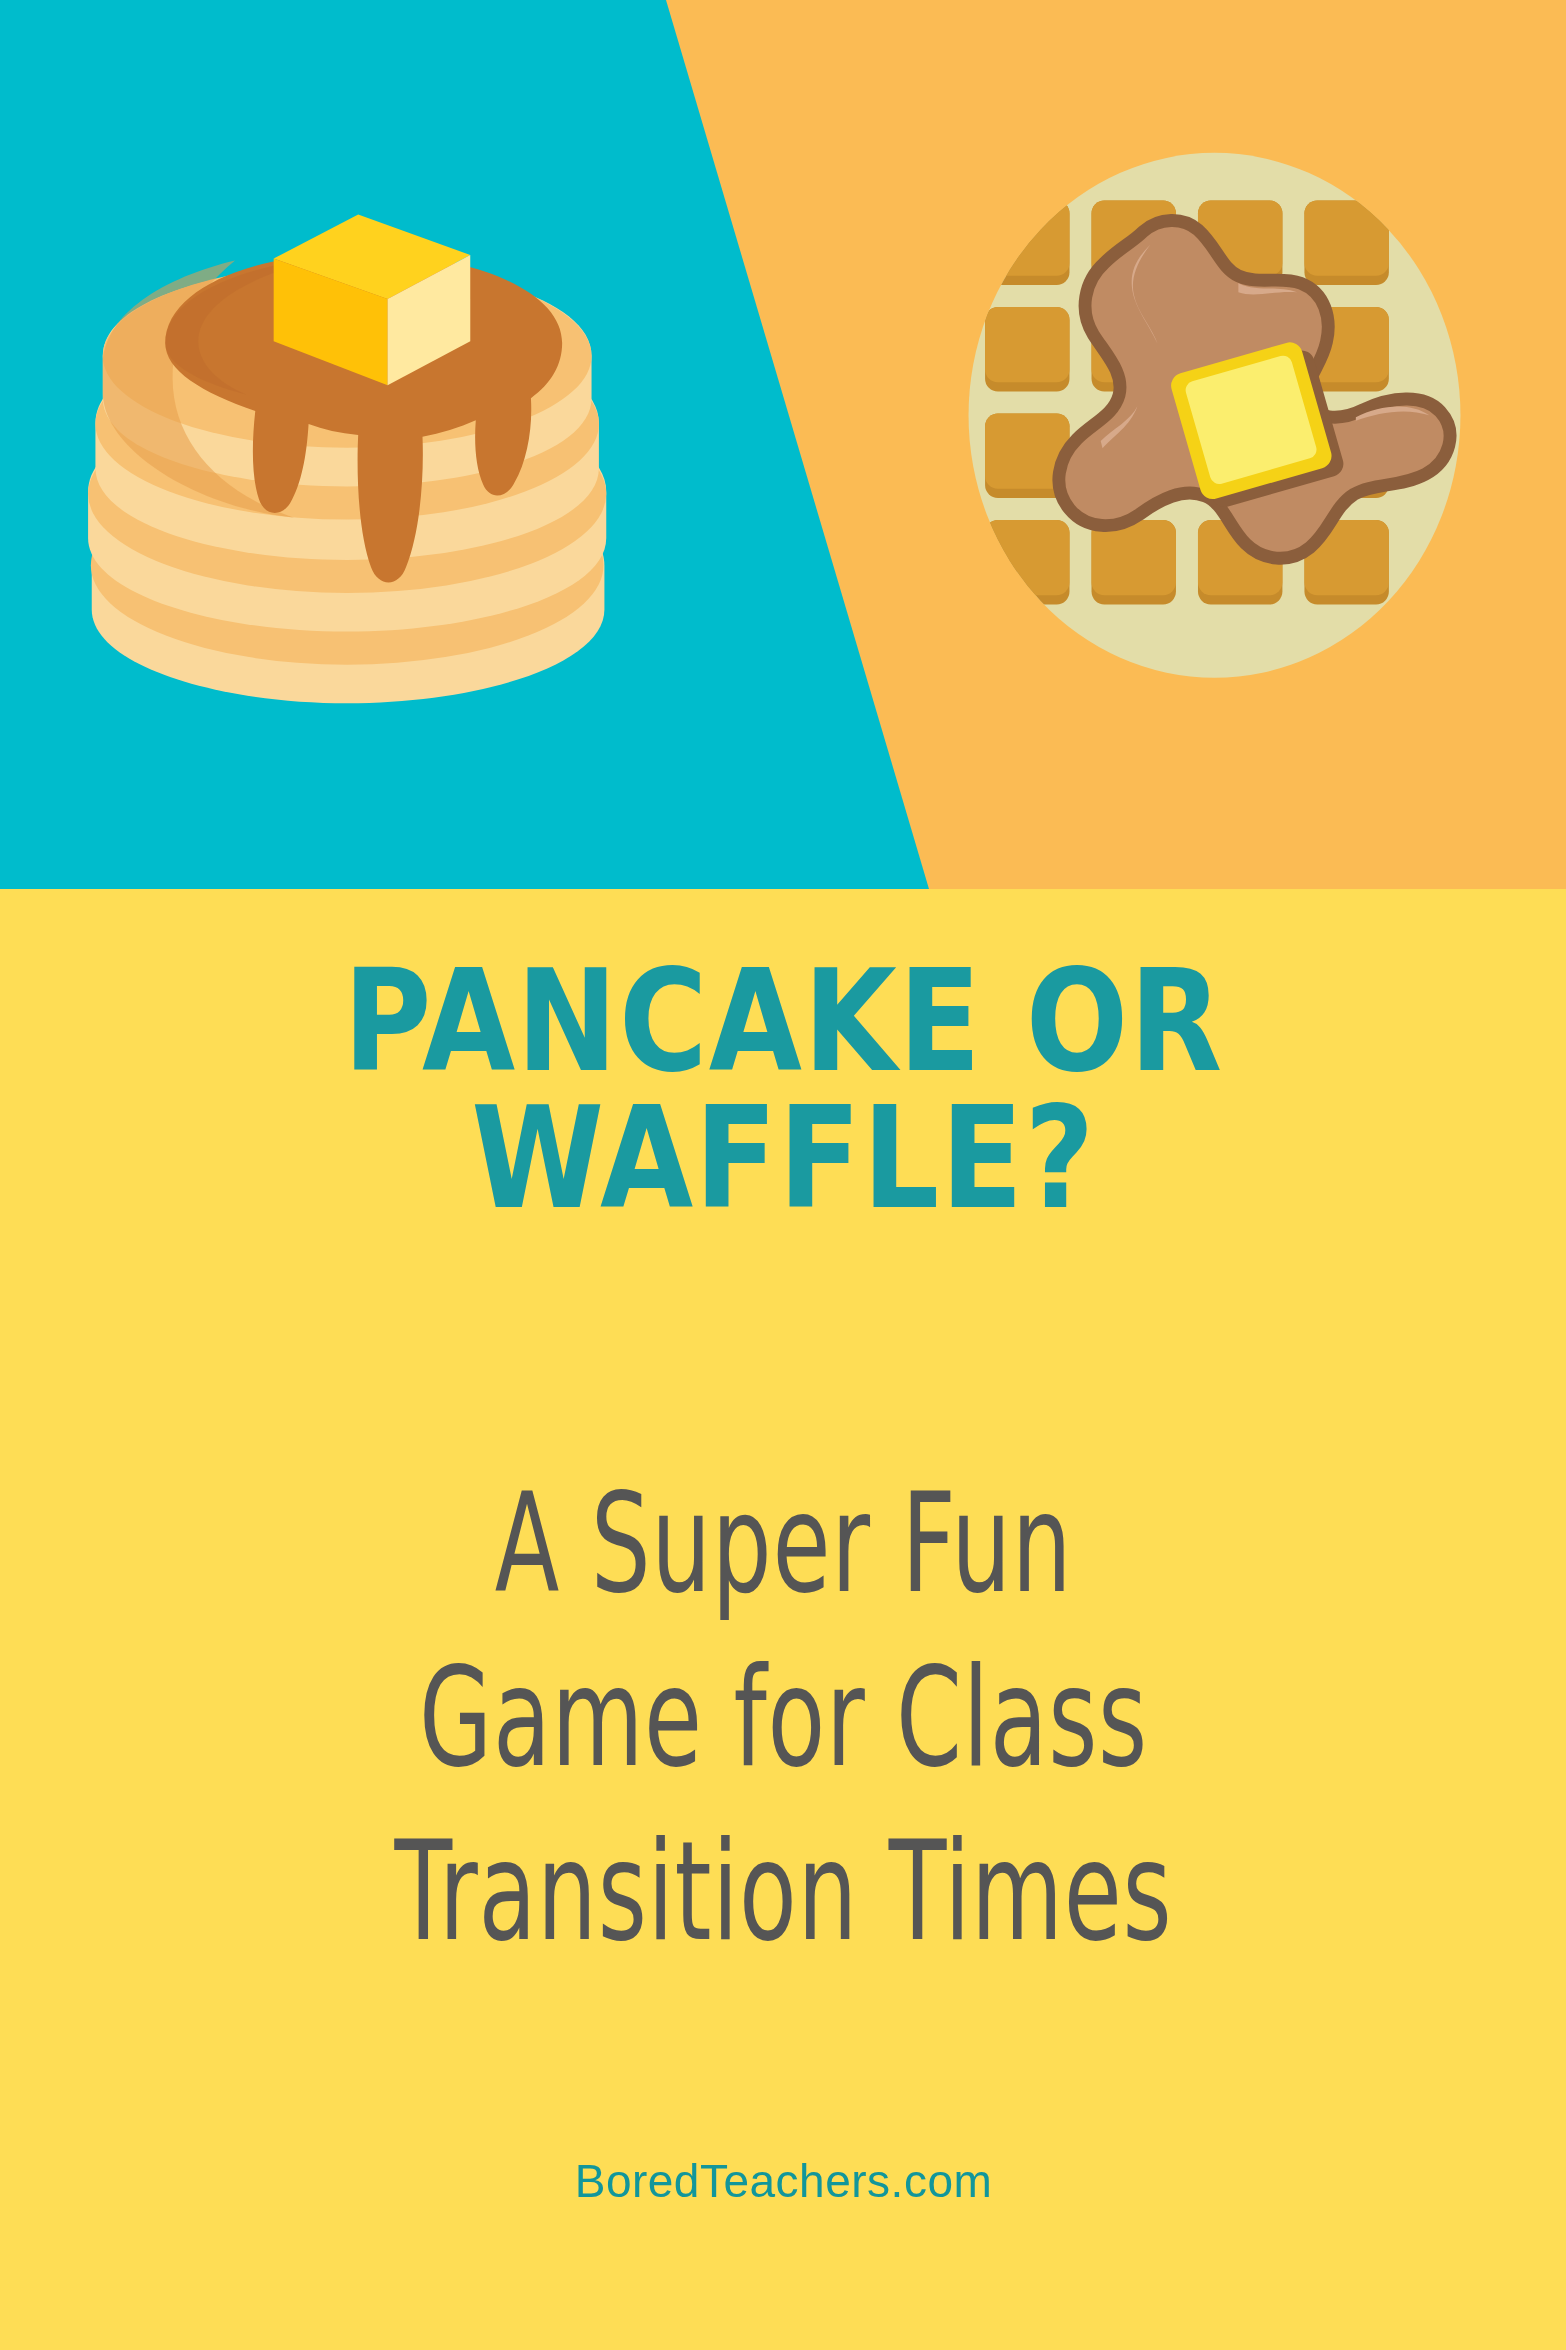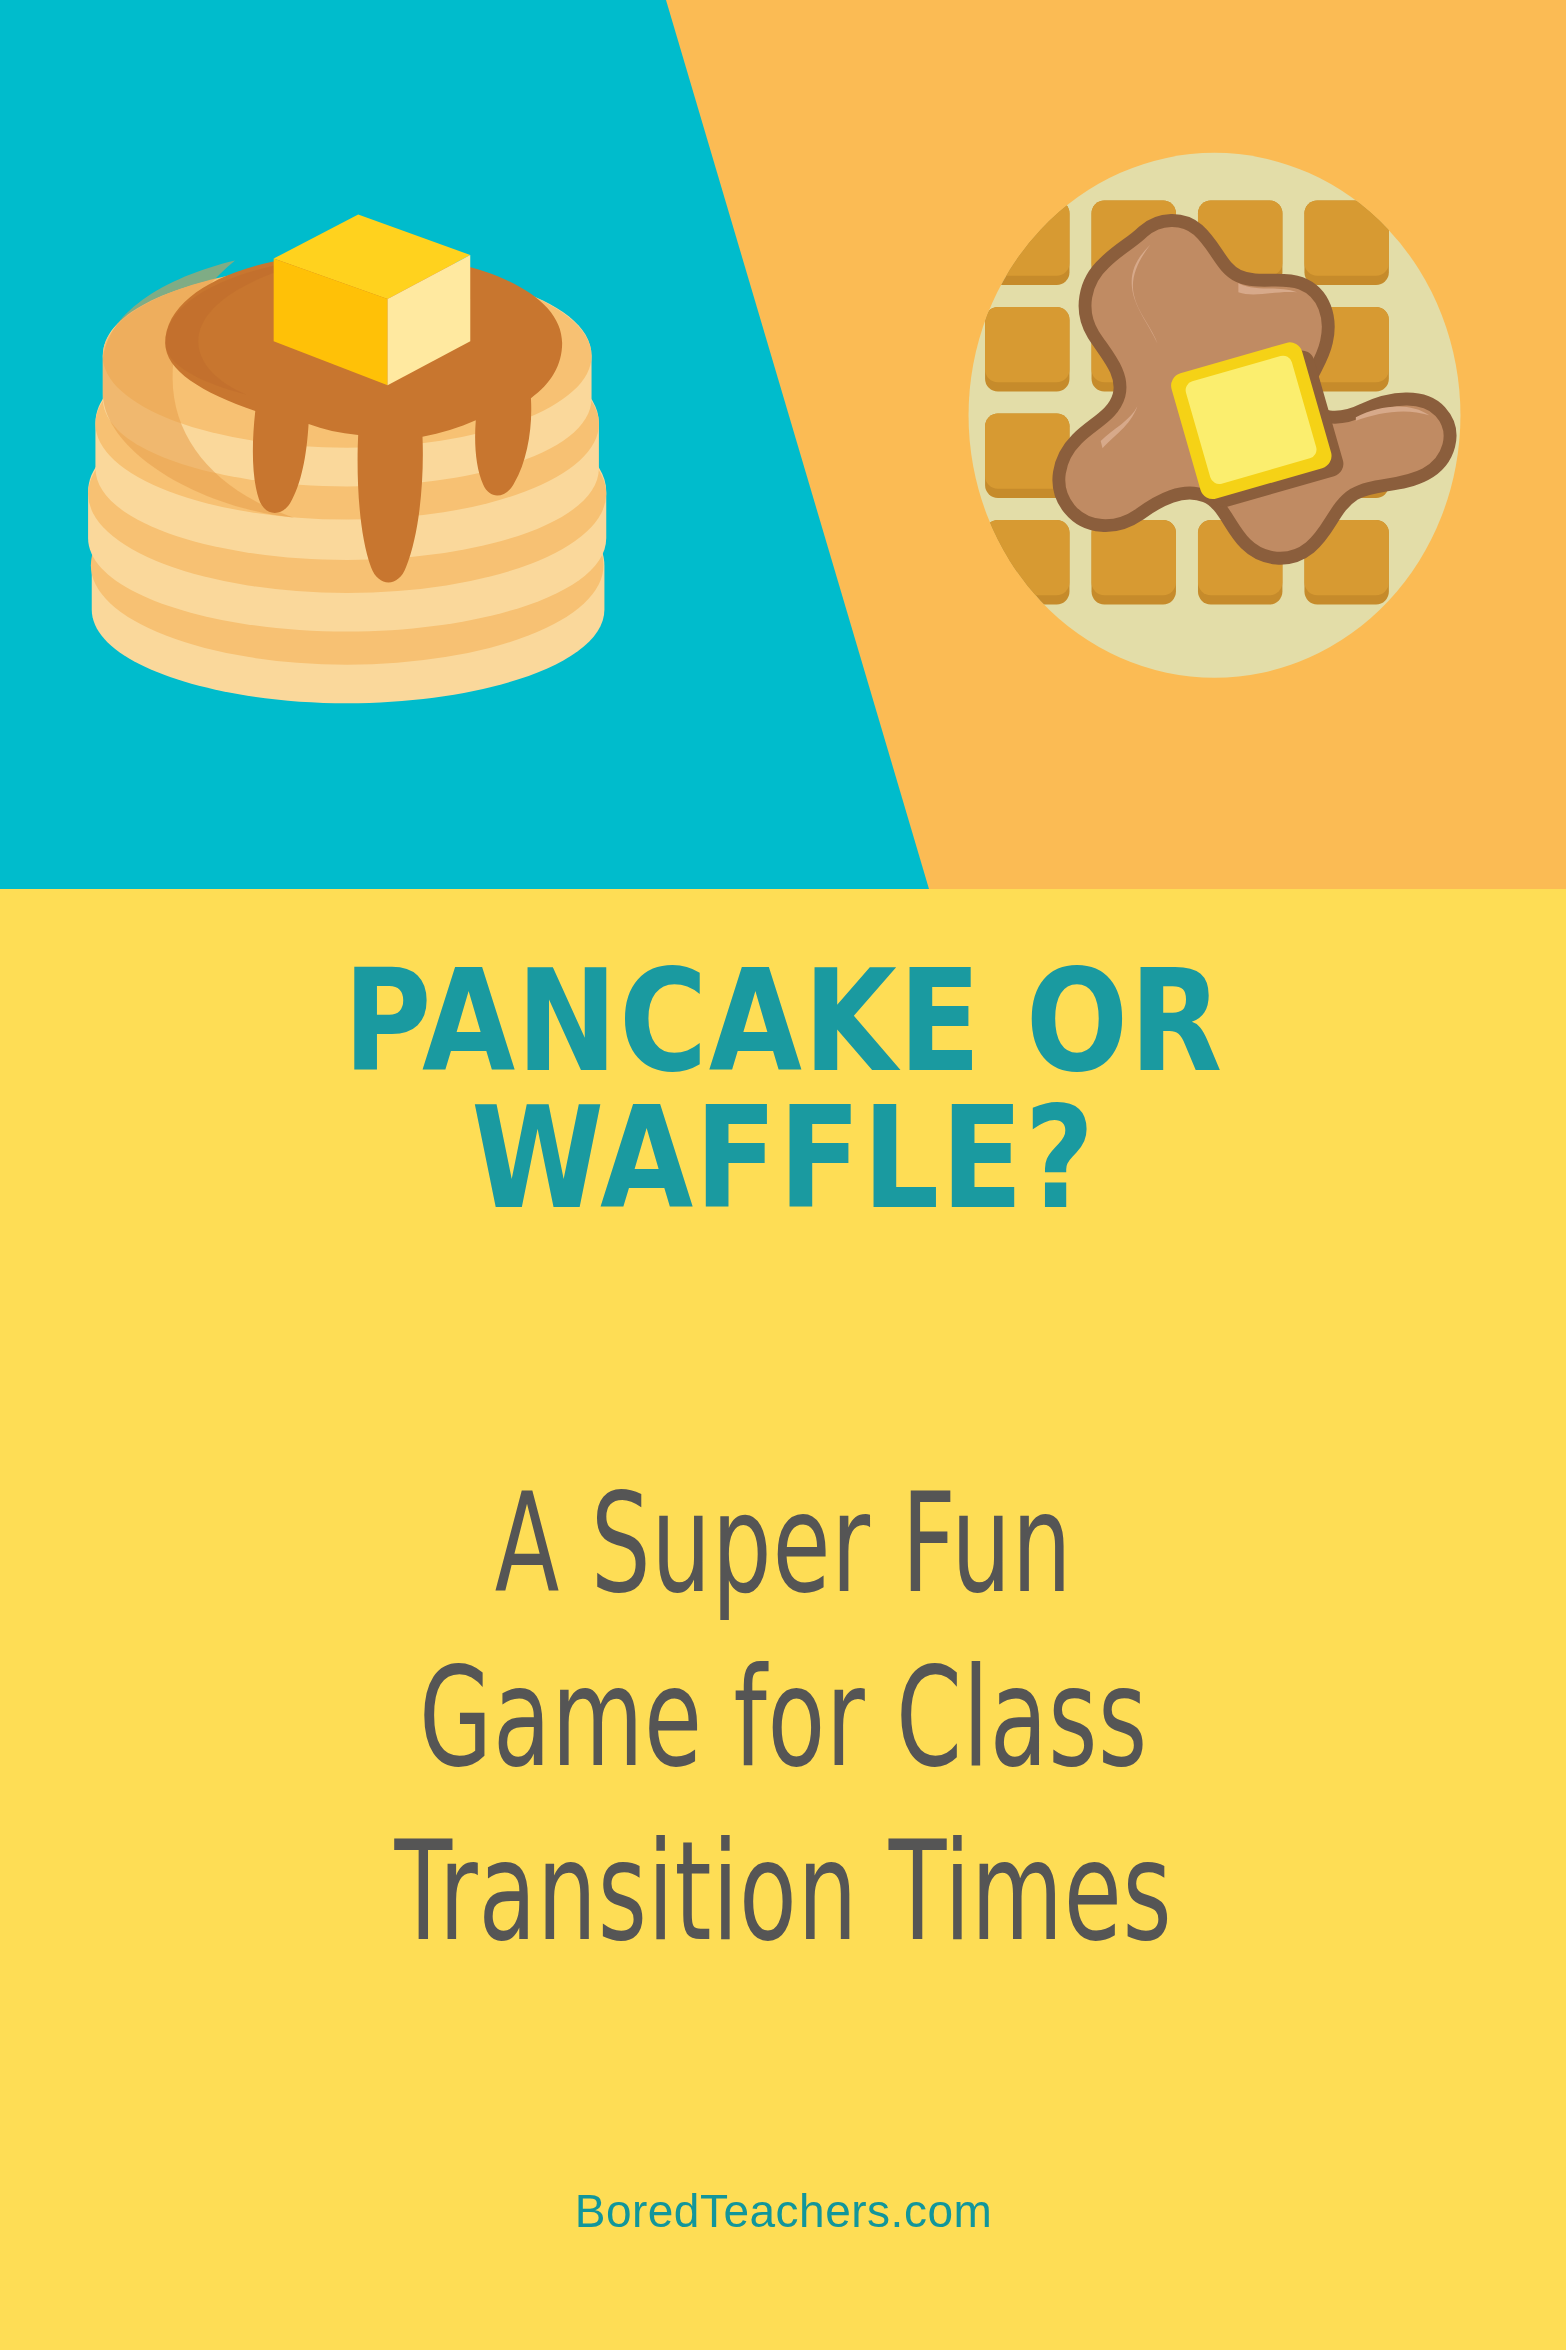--- a/index.html
+++ b/index.html
@@ -107,21 +107,20 @@
   .site-credit {
     position: absolute;
     left: 0;
     top: 1265px;
     width: 1567px;
     text-align: center;
     color: #12969B;
     font-family: "Liberation Sans", sans-serif;
     font-size: 46px;
     letter-spacing: 0.5px;
-    margin-top: 30px;
   }
 </style>
 </head>
 <body>
 
 <div class="poster">
 
   <div class="hero">
     <div class="hero-bg-teal"></div>
     <div class="hero-bg-orange"></div>

